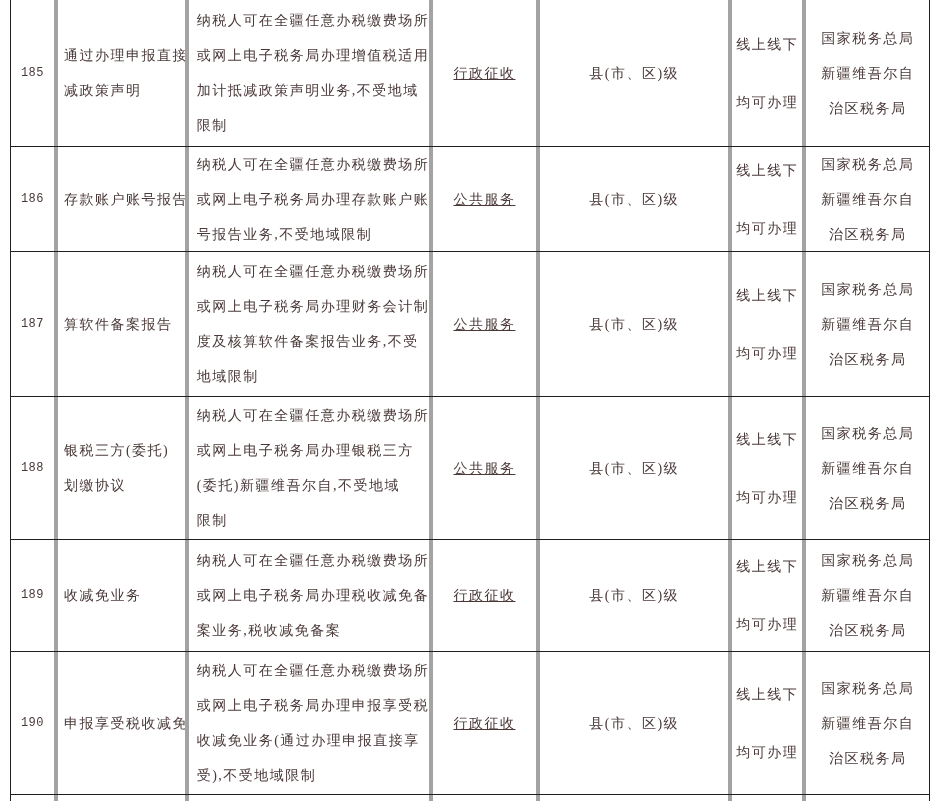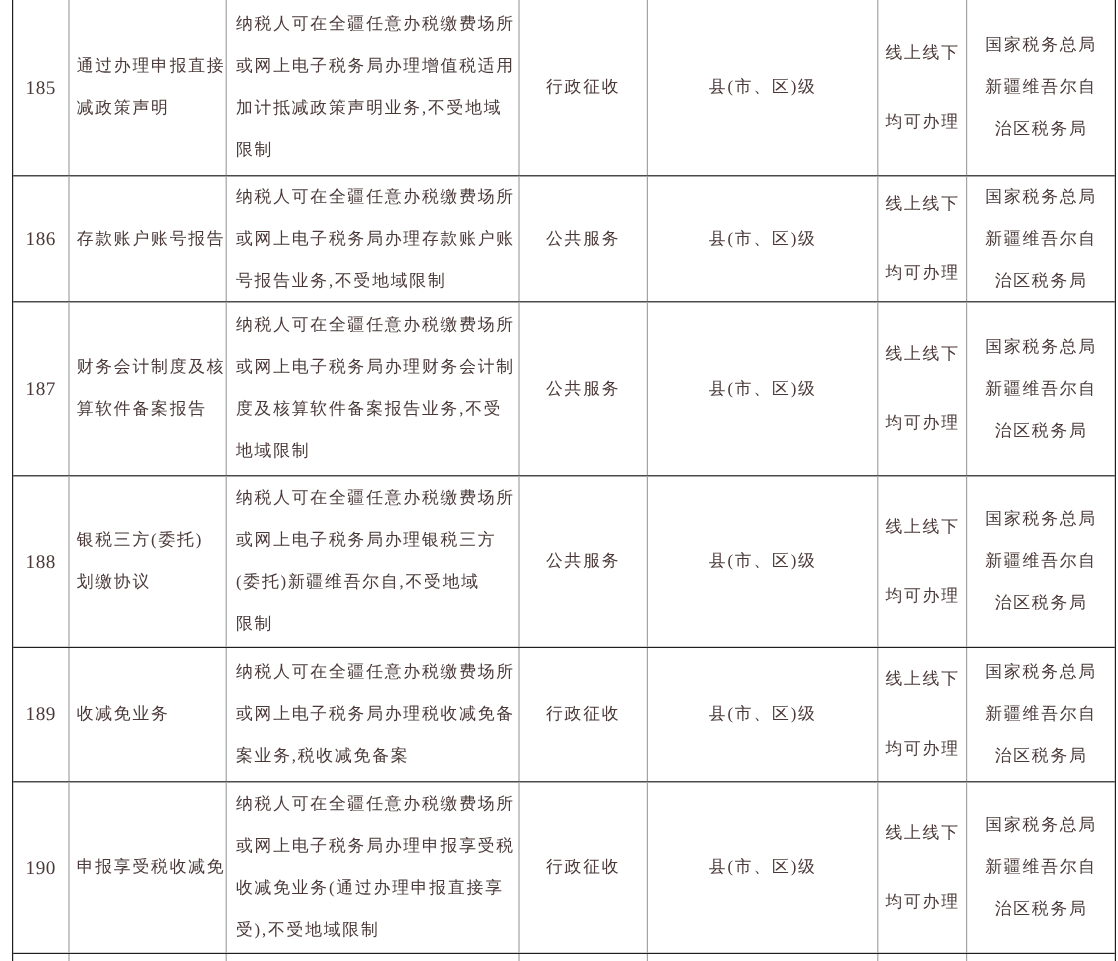--- a/index.html
+++ b/index.html
@@ -28,50 +28,51 @@
   .row {
     display: flex;
     border-bottom: 1px solid #1f1f1f;
     box-sizing: border-box;
   }
   .row.partial {
     border-bottom: none;
   }
   .cell {
     box-sizing: border-box;
-    border-right: 1px solid #a3a3a3;
+    border-right: 4px solid #a3a3a3;
     display: flex;
     flex-direction: column;
     justify-content: center;
     align-items: center;
     overflow: hidden;
   }
   .cell:last-child { border-right: none; }
   .c1 { width: 47px; }
   .c2 { width: 131px; }
   .c3 { width: 245px; }
-  .c4 { width: 107px; }
+  .c4 { width: 107px; text-decoration: underline; }
   .c5 { width: 193px; }
   .c6 { width: 74px; gap: 23px; }
   .c7 { width: 123px; }
   .left {
     align-items: flex-start;
   }
   .c2.left { padding-left: 6px; }
   .c3.left { padding-left: 8px; }
   .ln {
     display: block;
     line-height: 35px;
     font-size: 14px;
     letter-spacing: 1.5px;
     white-space: nowrap;
   }
   .num {
-    font-size: 16px;
+    font-size: 12px;
     letter-spacing: 0.5px;
+    font-family: Liberation Mono, monospace;
   }
   .h147 { height: 147px; }
   .h105 { height: 105px; }
   .h145 { height: 145px; }
   .h143 { height: 143px; }
   .h112 { height: 112px; }
   .h6   { height: 6px; }
 </style>
 </head>
 <body>
@@ -137,21 +138,20 @@
         <span class="ln">新疆维吾尔自</span>
         <span class="ln">治区税务局</span>
       </div>
     </div>
 
     <div class="row h145">
       <div class="cell c1">
         <span class="ln num">187</span>
       </div>
       <div class="cell c2 left">
-        <span class="ln">财务会计制度及核</span>
         <span class="ln">算软件备案报告</span>
       </div>
       <div class="cell c3 left">
         <span class="ln">纳税人可在全疆任意办税缴费场所</span>
         <span class="ln">或网上电子税务局办理财务会计制</span>
         <span class="ln">度及核算软件备案报告业务,不受</span>
         <span class="ln">地域限制</span>
       </div>
       <div class="cell c4">
         <span class="ln">公共服务</span>

